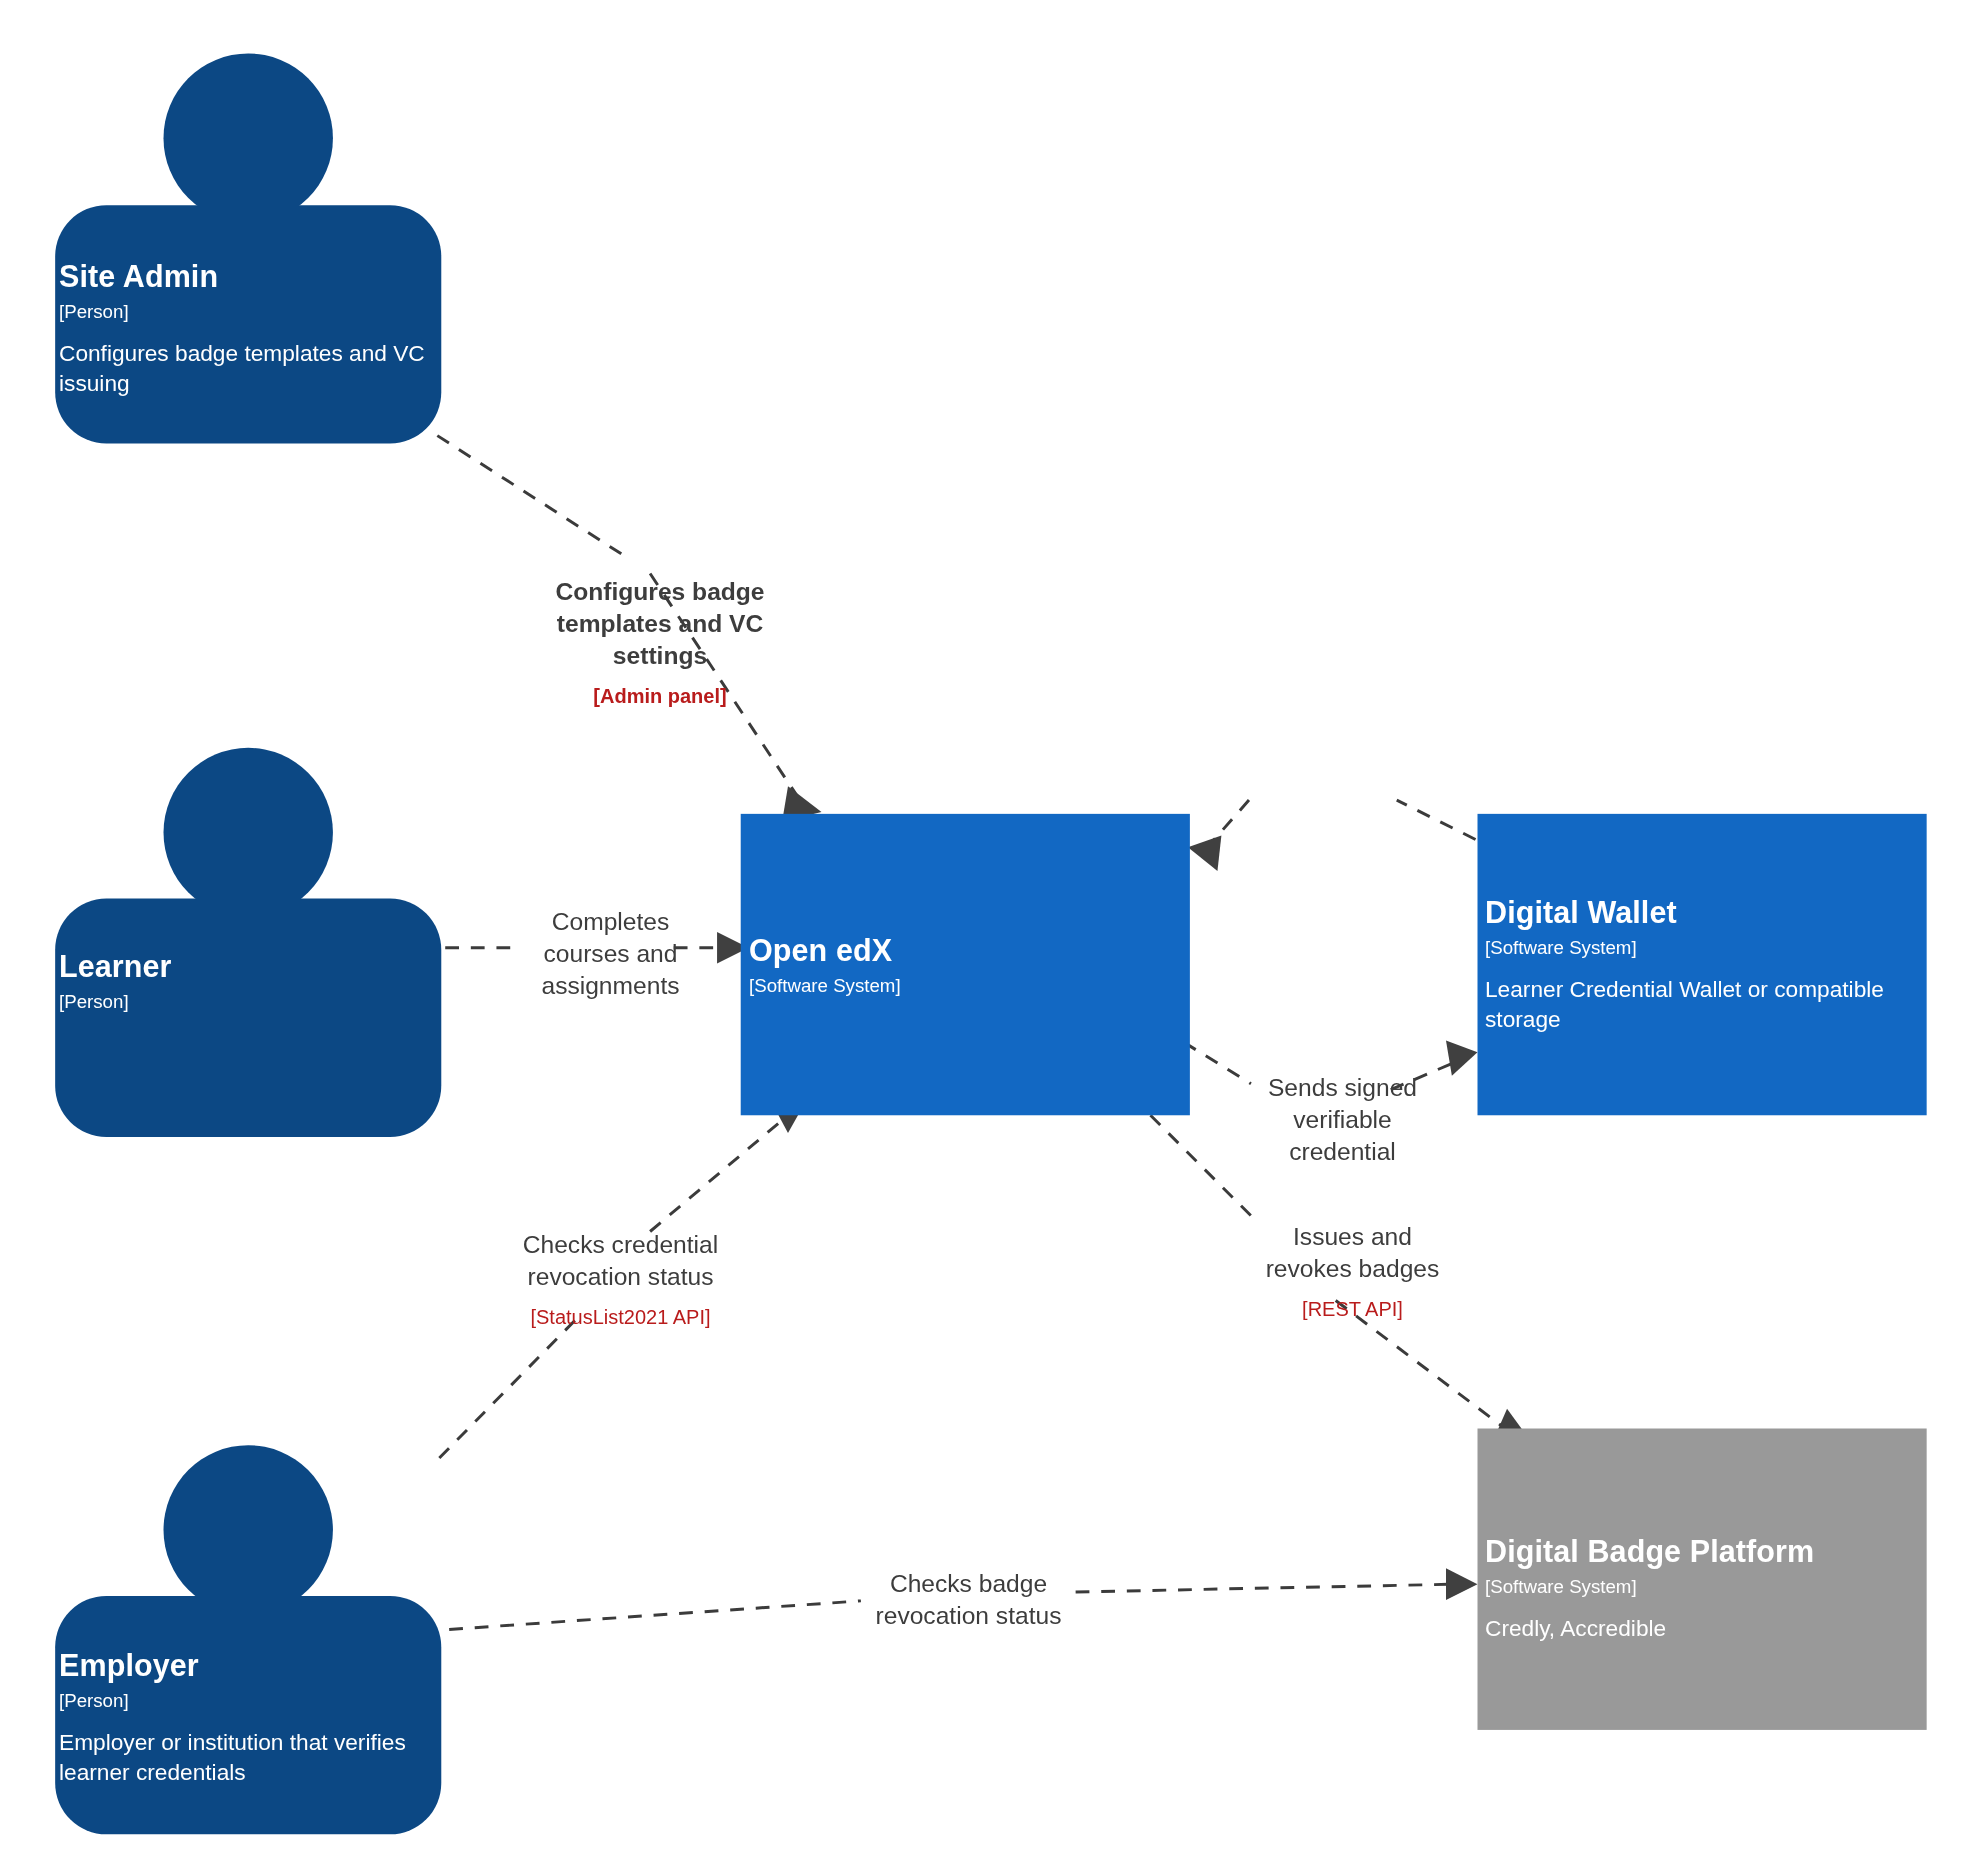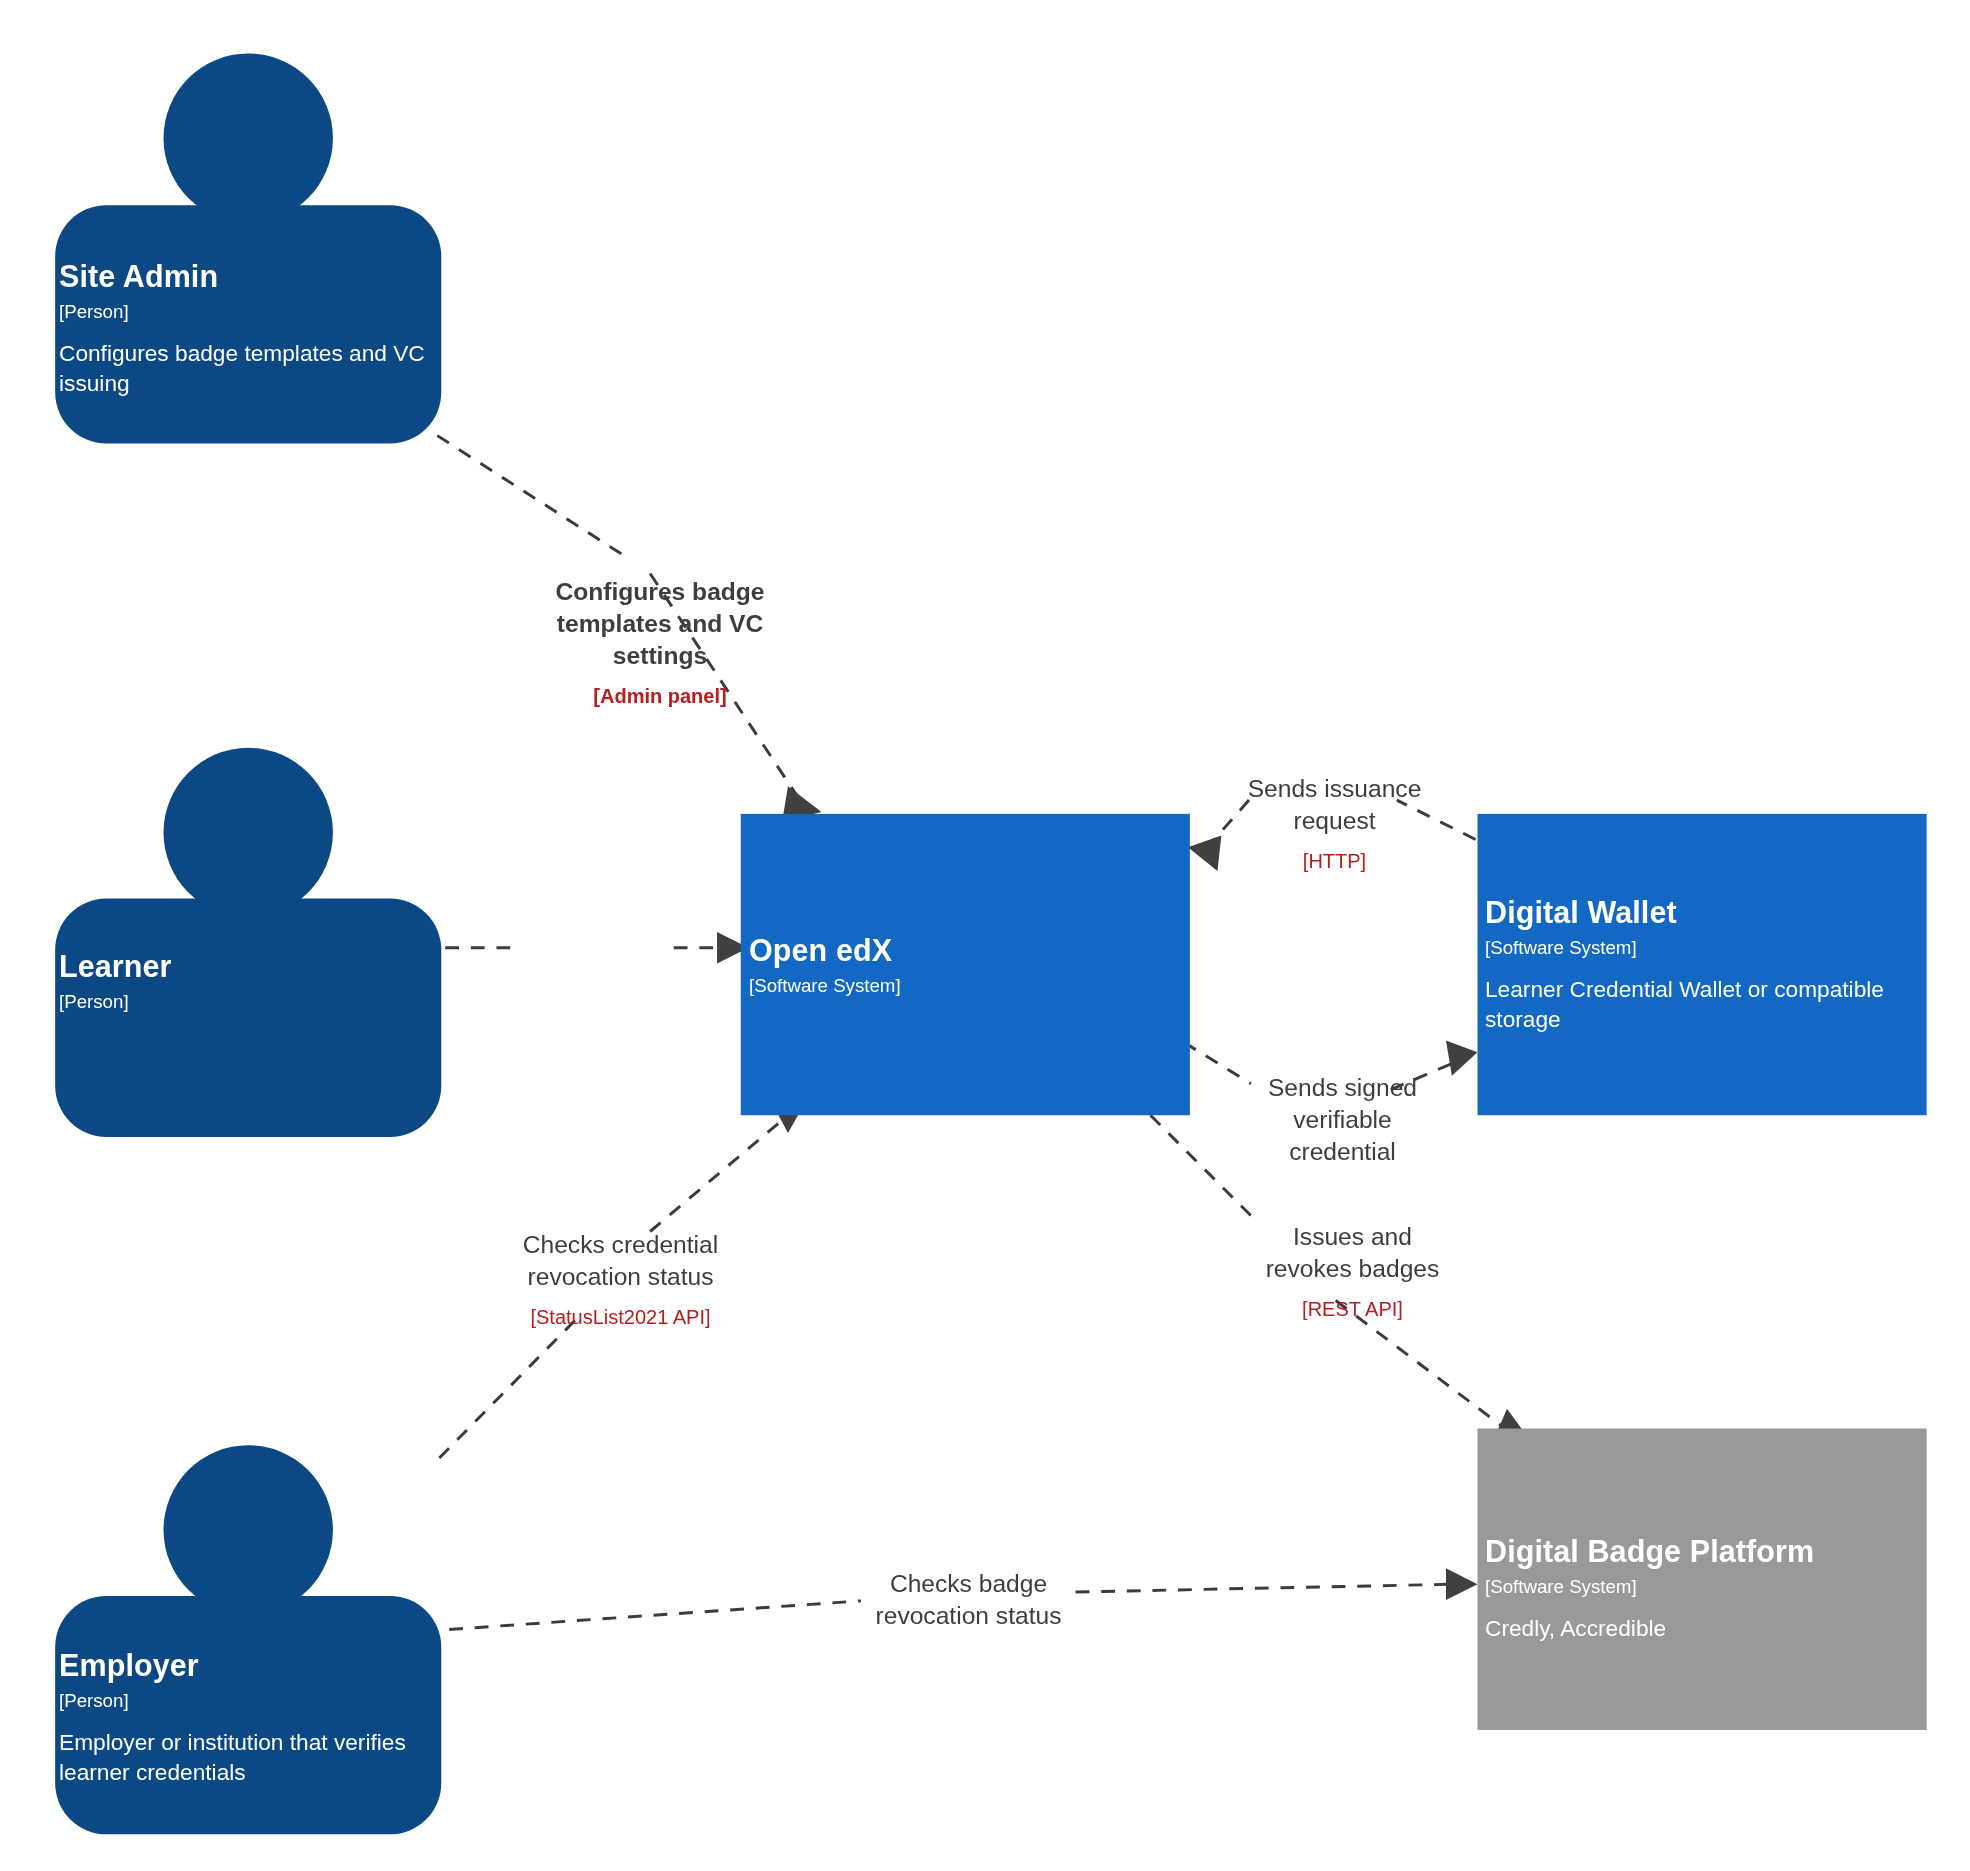--- a/index.html
+++ b/index.html
@@ -181,25 +181,25 @@
     <div class="node-title">Digital Badge Platform</div>
     <div class="node-type">[Software System]</div>
     <div class="node-desc">Credly, Accredible</div>
   </div>
 
   <div class="edge-label" style="left:527px; top:576px; width:266px;font-weight:bold;">
     <div class="lbl-main">Configures badge templates and VC settings</div>
     <div class="lbl-tech">[Admin panel]</div>
   </div>
 
-
-  <div class="edge-label" style="left:1231px; top:773px; width:207px;">
-    <div class="lbl-main">Sends issuance request</div>
-    <div class="lbl-tech">[HTTP]</div>
-  </div>
+  <div class="edge-label" style="left:512px; top:906px; width:197px;">
+    <div class="lbl-main">Completes courses and assignments</div>
+
+  </div>
+
 
   <div class="edge-label" style="left:1249px; top:1072px; width:187px;">
     <div class="lbl-main">Sends signed verifiable credential</div>
 
   </div>
 
   <div class="edge-label" style="left:512px; top:1229px; width:217px;">
     <div class="lbl-main">Checks credential revocation status</div>
     <div class="lbl-tech">[StatusList2021 API]</div>
   </div>

